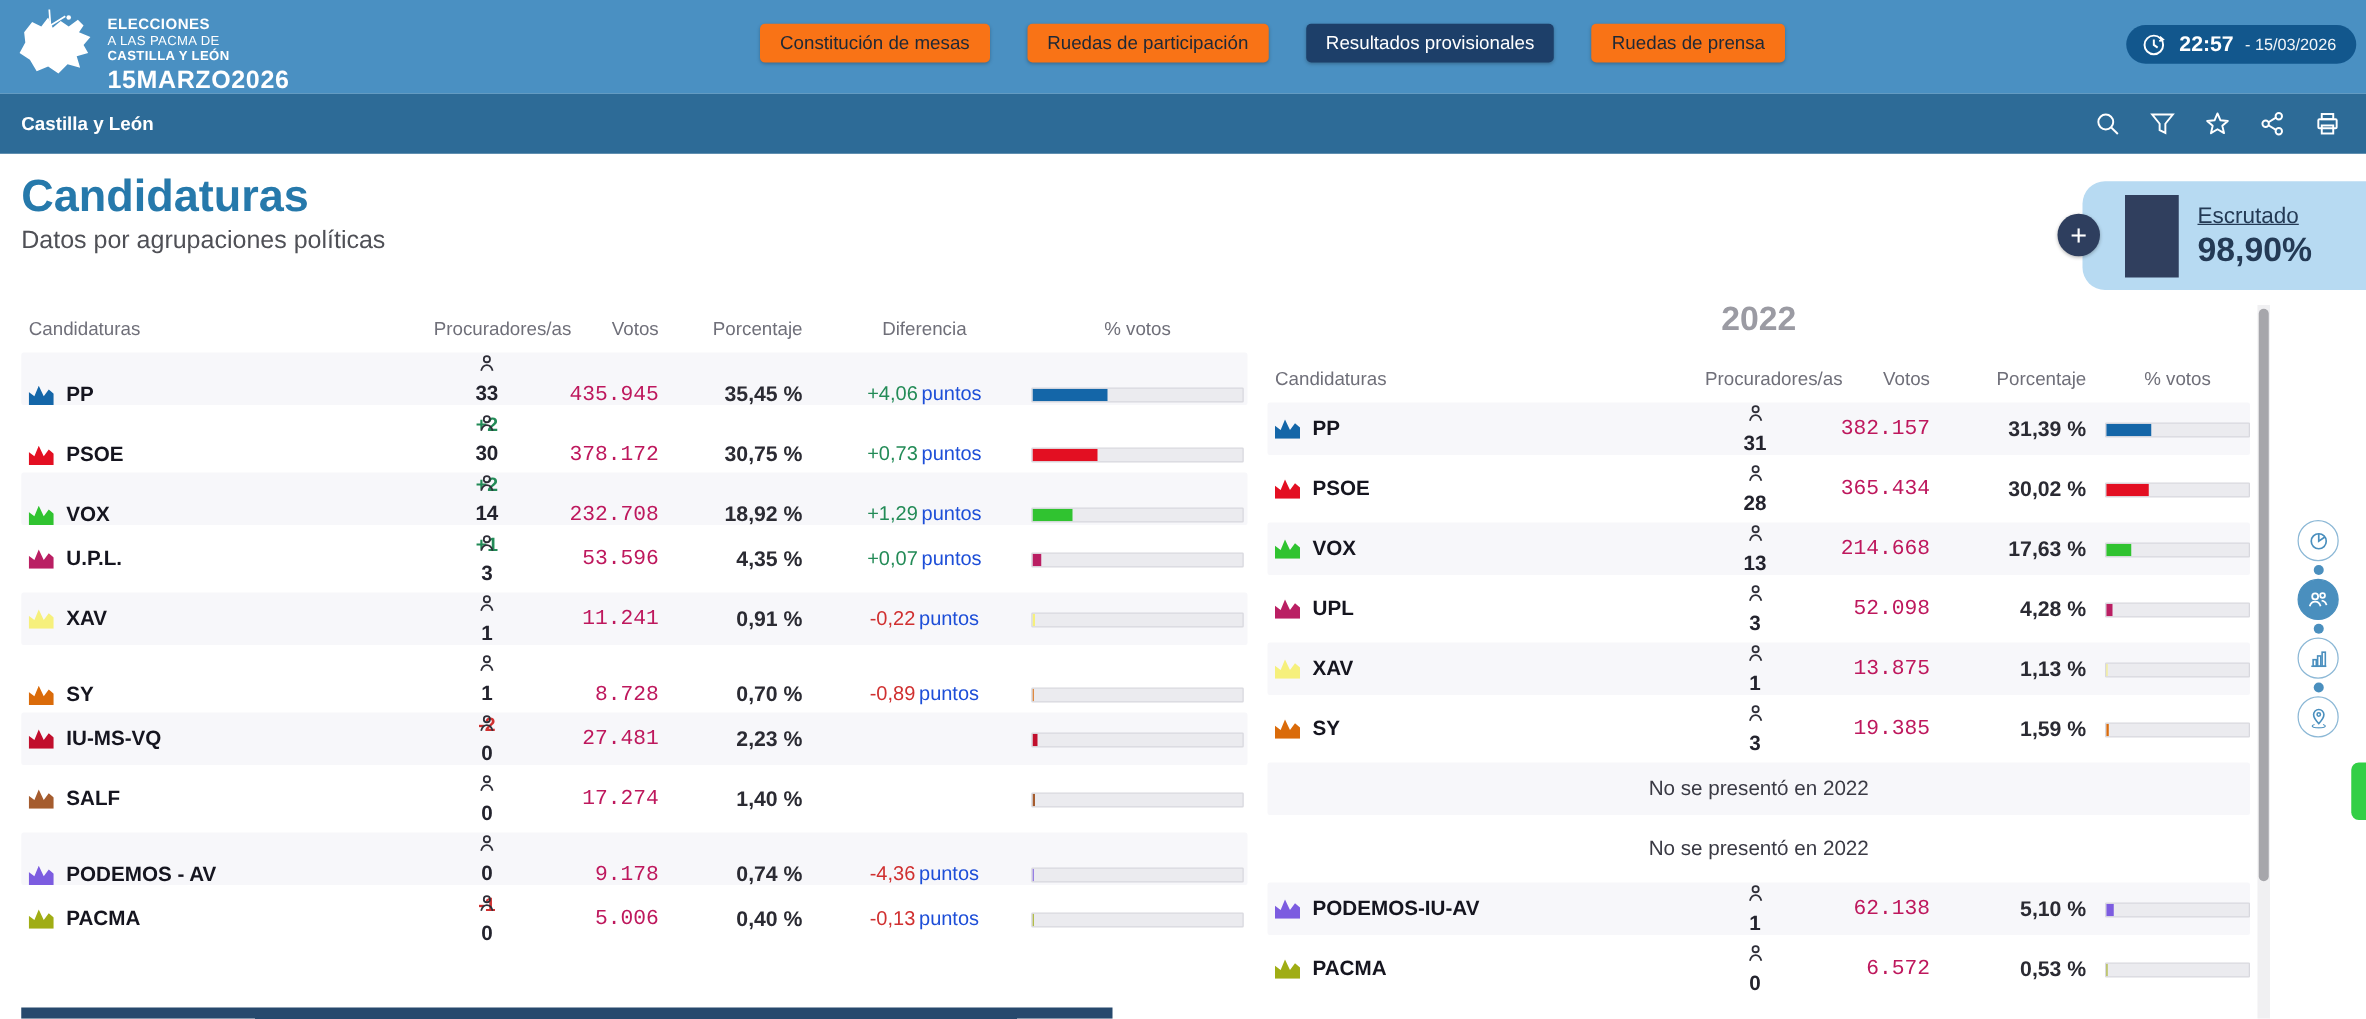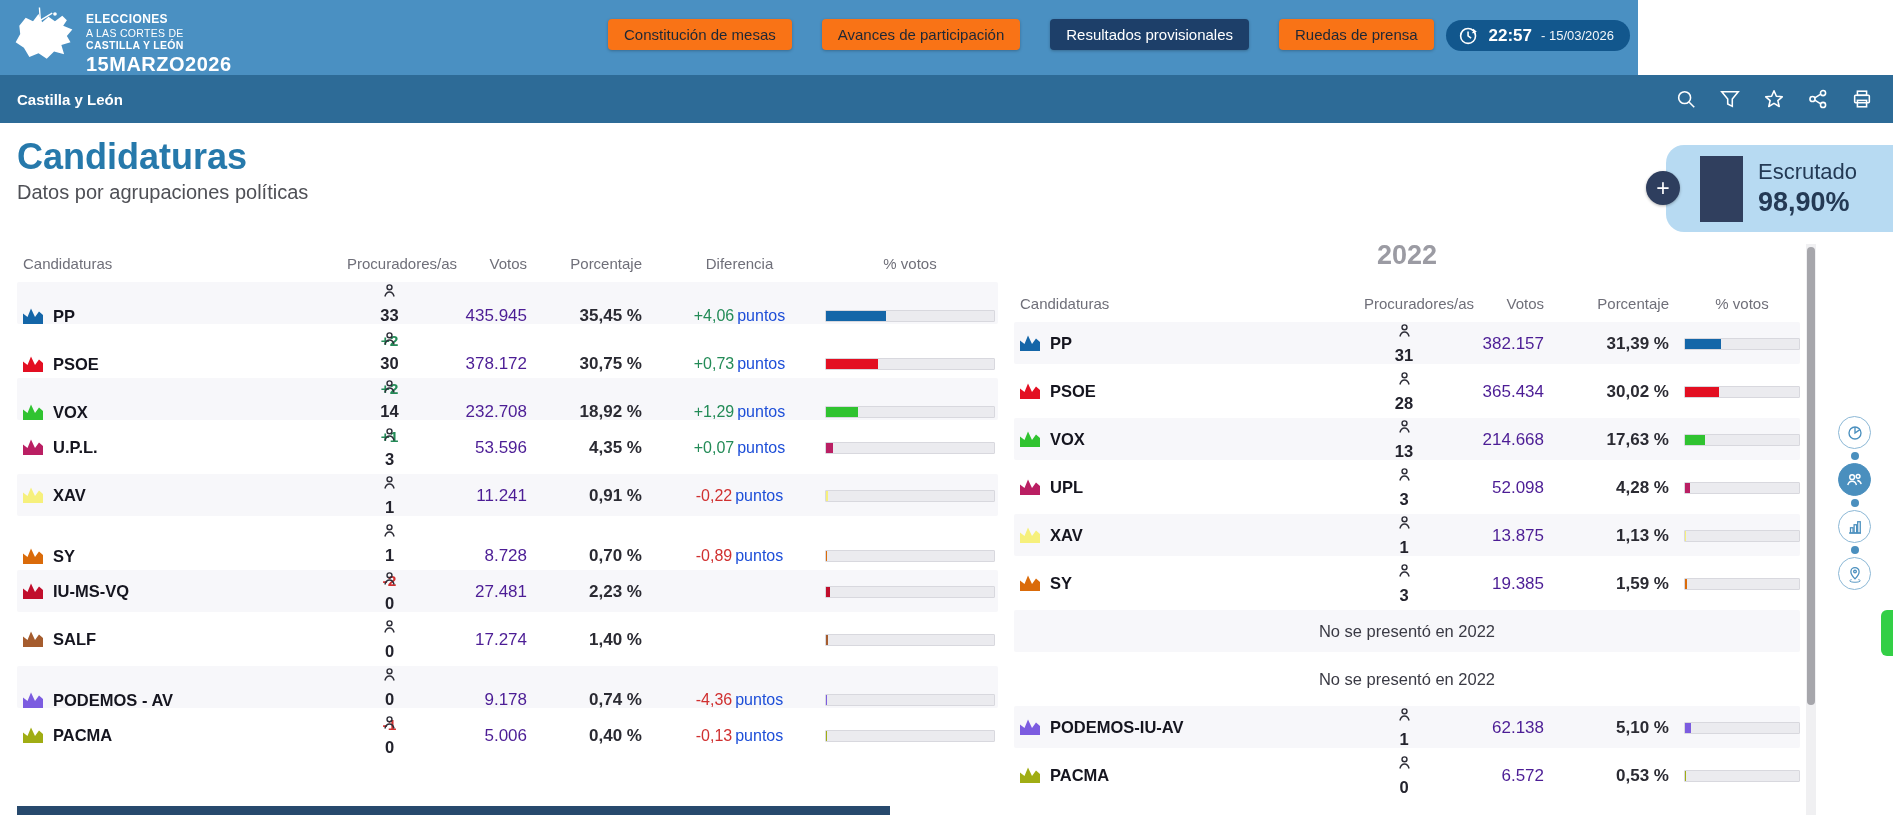--- a/index.html
+++ b/index.html
@@ -1,20 +1,20 @@
 <!DOCTYPE html>
 <html><head>
 <meta charset="utf-8">
 <style>
   html,body{margin:0;padding:0;width:1893px;height:815px;overflow:hidden;background:#fff;
     font-family:"Liberation Sans",sans-serif;position:relative;}
   .abs{position:absolute;}
 
   
-  .topbar{top:0;left:0;width:1638px;height:75px;background:#4a90c2;}
+  .topbar{top:0;left:0;width:1893px;height:75px;background:#4a90c2;}
   .logo{left:12px;top:5px;display:flex;gap:10px;align-items:flex-start;color:#fff;}
   .logo-text{line-height:1.15;margin-top:8px;}
   .logo-l1{font-size:12px;font-weight:bold;letter-spacing:.4px;}
   .logo-l2,.logo-l3{font-size:10.5px;letter-spacing:.3px;}
   .logo-l3{font-weight:bold;}
   .logo-date{font-size:20px;font-weight:bold;letter-spacing:.5px;margin-top:2px;}
 
   .nav{left:608px;top:19px;display:flex;gap:30px;}
   .nav-btn{height:31px;padding:0 16px;background:#f97316;color:#1e2836;border:none;border-radius:4px;
     font-size:15px;font-family:"Liberation Sans",sans-serif;display:flex;align-items:center;
@@ -34,21 +34,21 @@
 
   
   .page-title{left:17px;top:136px;font-size:36px;font-weight:bold;color:#2679ab;}
   .page-subtitle{left:17px;top:181px;font-size:20px;color:#4f5056;}
 
   
   .escrutado{left:1666px;top:145px;width:227px;height:87px;background:#b7daf2;border-radius:18px 0 0 18px;
     display:flex;align-items:center;}
   .esc-box{width:43px;height:66px;background:#303f5e;margin-left:34px;}
   .esc-texts{margin-left:15px;color:#243a55;}
-  .esc-label{font-size:22px;}
+  .esc-label{font-size:18px;text-decoration:underline;}
   .esc-value{font-size:27px;font-weight:bold;margin-top:2px;}
   .plus-btn{left:1646px;top:171px;width:34px;height:34px;border-radius:50%;background:#2e3e5e;color:#fff;
     font-size:23px;display:flex;align-items:center;justify-content:center;cursor:pointer;
     box-shadow:0 1px 3px rgba(0,0,0,.3);line-height:1;}
 
   
   .tableblock{top:240px;}
   .tb-left{left:17px;width:981px;}
   .tb-right{left:1014px;width:786px;}
   .year{text-align:center;font-size:27px;font-weight:bold;color:#9b9ba3;height:40px;}
@@ -59,21 +59,21 @@
   .th.name{padding-left:6px;text-align:left;}
   .th.seats,.th.votes,.th.pct{text-align:right;padding-right:15px;}
   .th.diff,.th.bar{text-align:center;}
   .trow{height:42px;margin-bottom:6px;border-radius:2px;}
   .trow.alt{background:#f7f7fa;}
   .cell.name{display:flex;align-items:flex-start;gap:10px;padding-left:6px;font-size:16.5px;font-weight:bold;color:#15151f;}
   .cell.seats{display:flex;justify-content:flex-end;align-items:center;gap:7px;padding-right:15px;
     font-size:16.5px;font-weight:bold;color:#23232d;flex-direction:column;}
   .sdelta{font-size:15.5px;font-weight:bold;}
   .up{color:#238b57;}.down{color:#d03030;}
-  .cell.votes{text-align:right;padding-right:15px;font-size:17px;color:#4c1d95;}
+  .cell.votes{text-align:right;padding-right:15px;font-size:17px;color:#be185d;font-family:Liberation Mono, monospace;}
   .cell.pct{text-align:right;padding-right:15px;font-size:17px;font-weight:bold;color:#2b2b33;}
   .cell.diff{text-align:center;font-size:16px;}
   .dunit{color:#1d4ed8;margin-left:3px;}
   .cell.bar{display:flex;justify-content:center;}
   .track{height:10px;background:#ebebef;border:1px solid #d8d8de;border-radius:1px;overflow:hidden;}
   .t2026 .track{width:168px;}
   .t2022 .track{width:114px;}
   .fill{height:100%;}
   .trow.absent{display:flex;justify-content:center;align-items:center;font-size:16.5px;color:#3a3a44;}
 
@@ -95,29 +95,29 @@
 
 <div class="abs topbar">
   <div class="abs logo">
     <svg width="64" height="60" viewBox="0 0 70 64">
       <path d="M30 2 L31 16 M31 16 L44 8 M31 16 L24 24" stroke="#fff" stroke-width="1.5" fill="none"></path>
       <path d="M8 22 L15 13 L23 17 L29 9 L33 18 L40 12 L47 17 L55 11 L60 16 L56 22 L66 26 L60 33 L64 40 L54 43 L57 53 L46 50 L38 58 L29 52 L19 56 L13 46 L4 40 L9 31 Z" fill="#fff"></path>
       <circle cx="47" cy="9" r="2" fill="#fff"></circle>
     </svg>
     <div class="logo-text">
       <div class="logo-l1">ELECCIONES</div>
-      <div class="logo-l2">A LAS CORTES DE</div>
+      <div class="logo-l2">A LAS PACMA DE</div>
       <div class="logo-l3">CASTILLA Y LEÓN</div>
       <div class="logo-date">15MARZO2026</div>
     </div>
   </div>
 
   <div class="abs nav">
     <button class="nav-btn">Constitución de mesas</button>
-    <button class="nav-btn">Avances de participación</button>
+    <button class="nav-btn">Ruedas de participación</button>
     <button class="nav-btn active">Resultados provisionales</button>
     <button class="nav-btn">Ruedas de prensa</button>
   </div>
 
   <div class="abs clock-pill">
     <svg width="21" height="21" viewBox="0 0 24 24" fill="none" stroke="#fff" stroke-width="1.8">
       <circle cx="11.5" cy="12.5" r="8.5"></circle>
       <path d="M11.5 7.5 V12.5 L15 15"></path>
       <path d="M17 5 L20 7.5 L16.5 9" stroke-width="1.6"></path>
     </svg>

